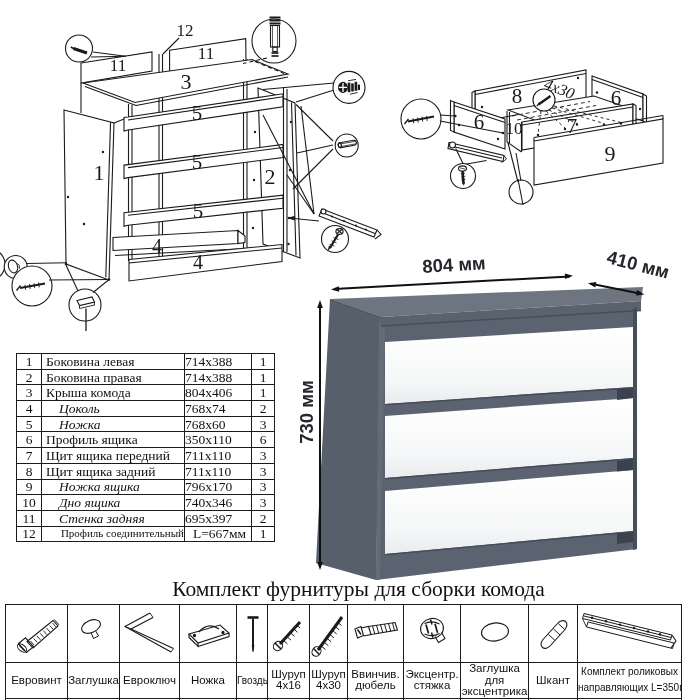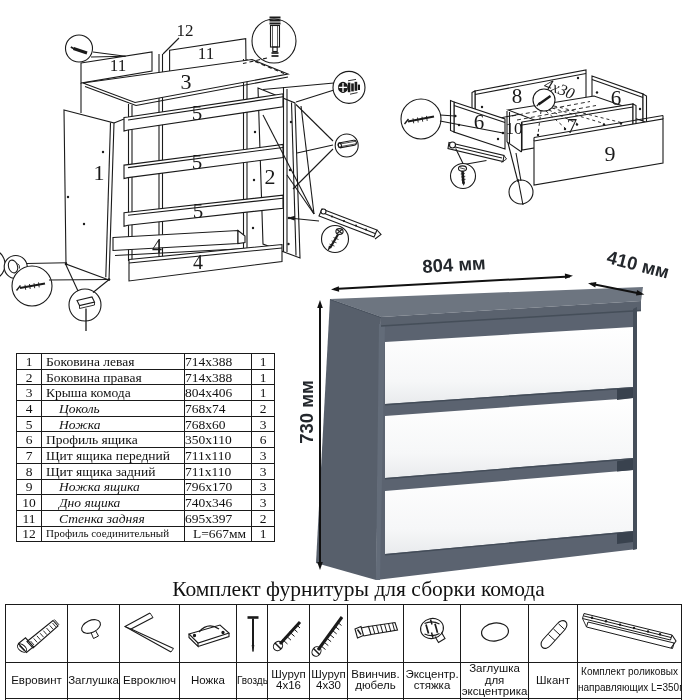--- a/index.html
+++ b/index.html
@@ -420,21 +420,21 @@
           <td class="q">3</td>
         </tr>
 <tr>
           <td class="n">11</td>
           <td class="nm ind">Стенка задняя</td>
           <td class="sz">695х397</td>
           <td class="q">2</td>
         </tr>
 <tr>
           <td class="n">12</td>
-          <td class="nm" style="font-size:11px;">Профиль соединительный</td>
+          <td class="nm" style="font-size:11px;text-align:right;">Профиль соединительный</td>
           <td class="sz" style="text-align:center;padding-left:3px;">L=667мм</td>
           <td class="q">1</td>
         </tr>
 </tbody>
     </table>
 <div id="hwtitle">Комплект фурнитуры для сборки комода</div>
 <table id="hw">
 <colgroup>
         <col style="width:62px">
         <col style="width:52px">

